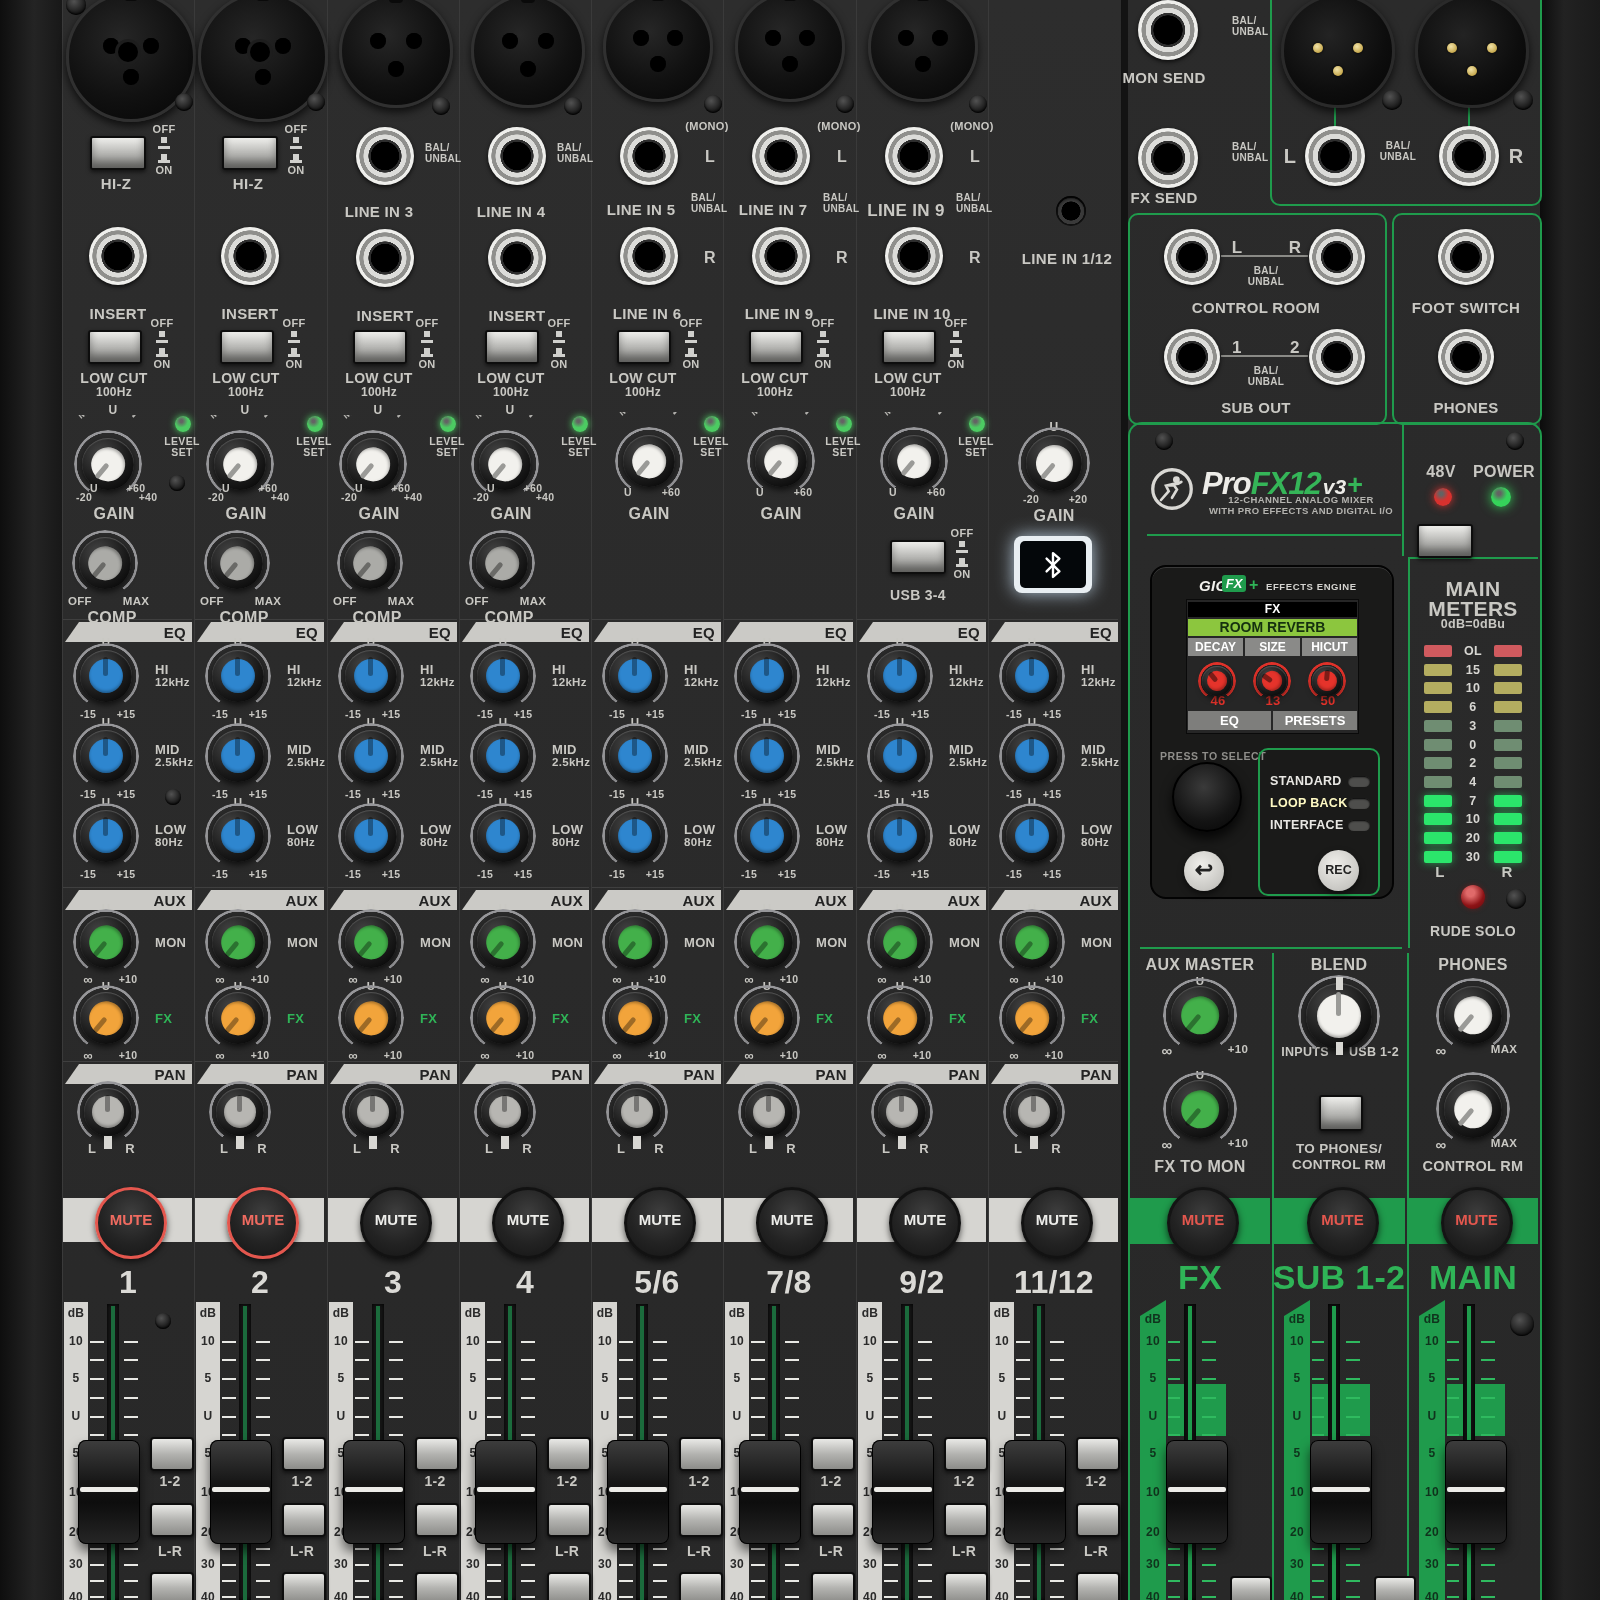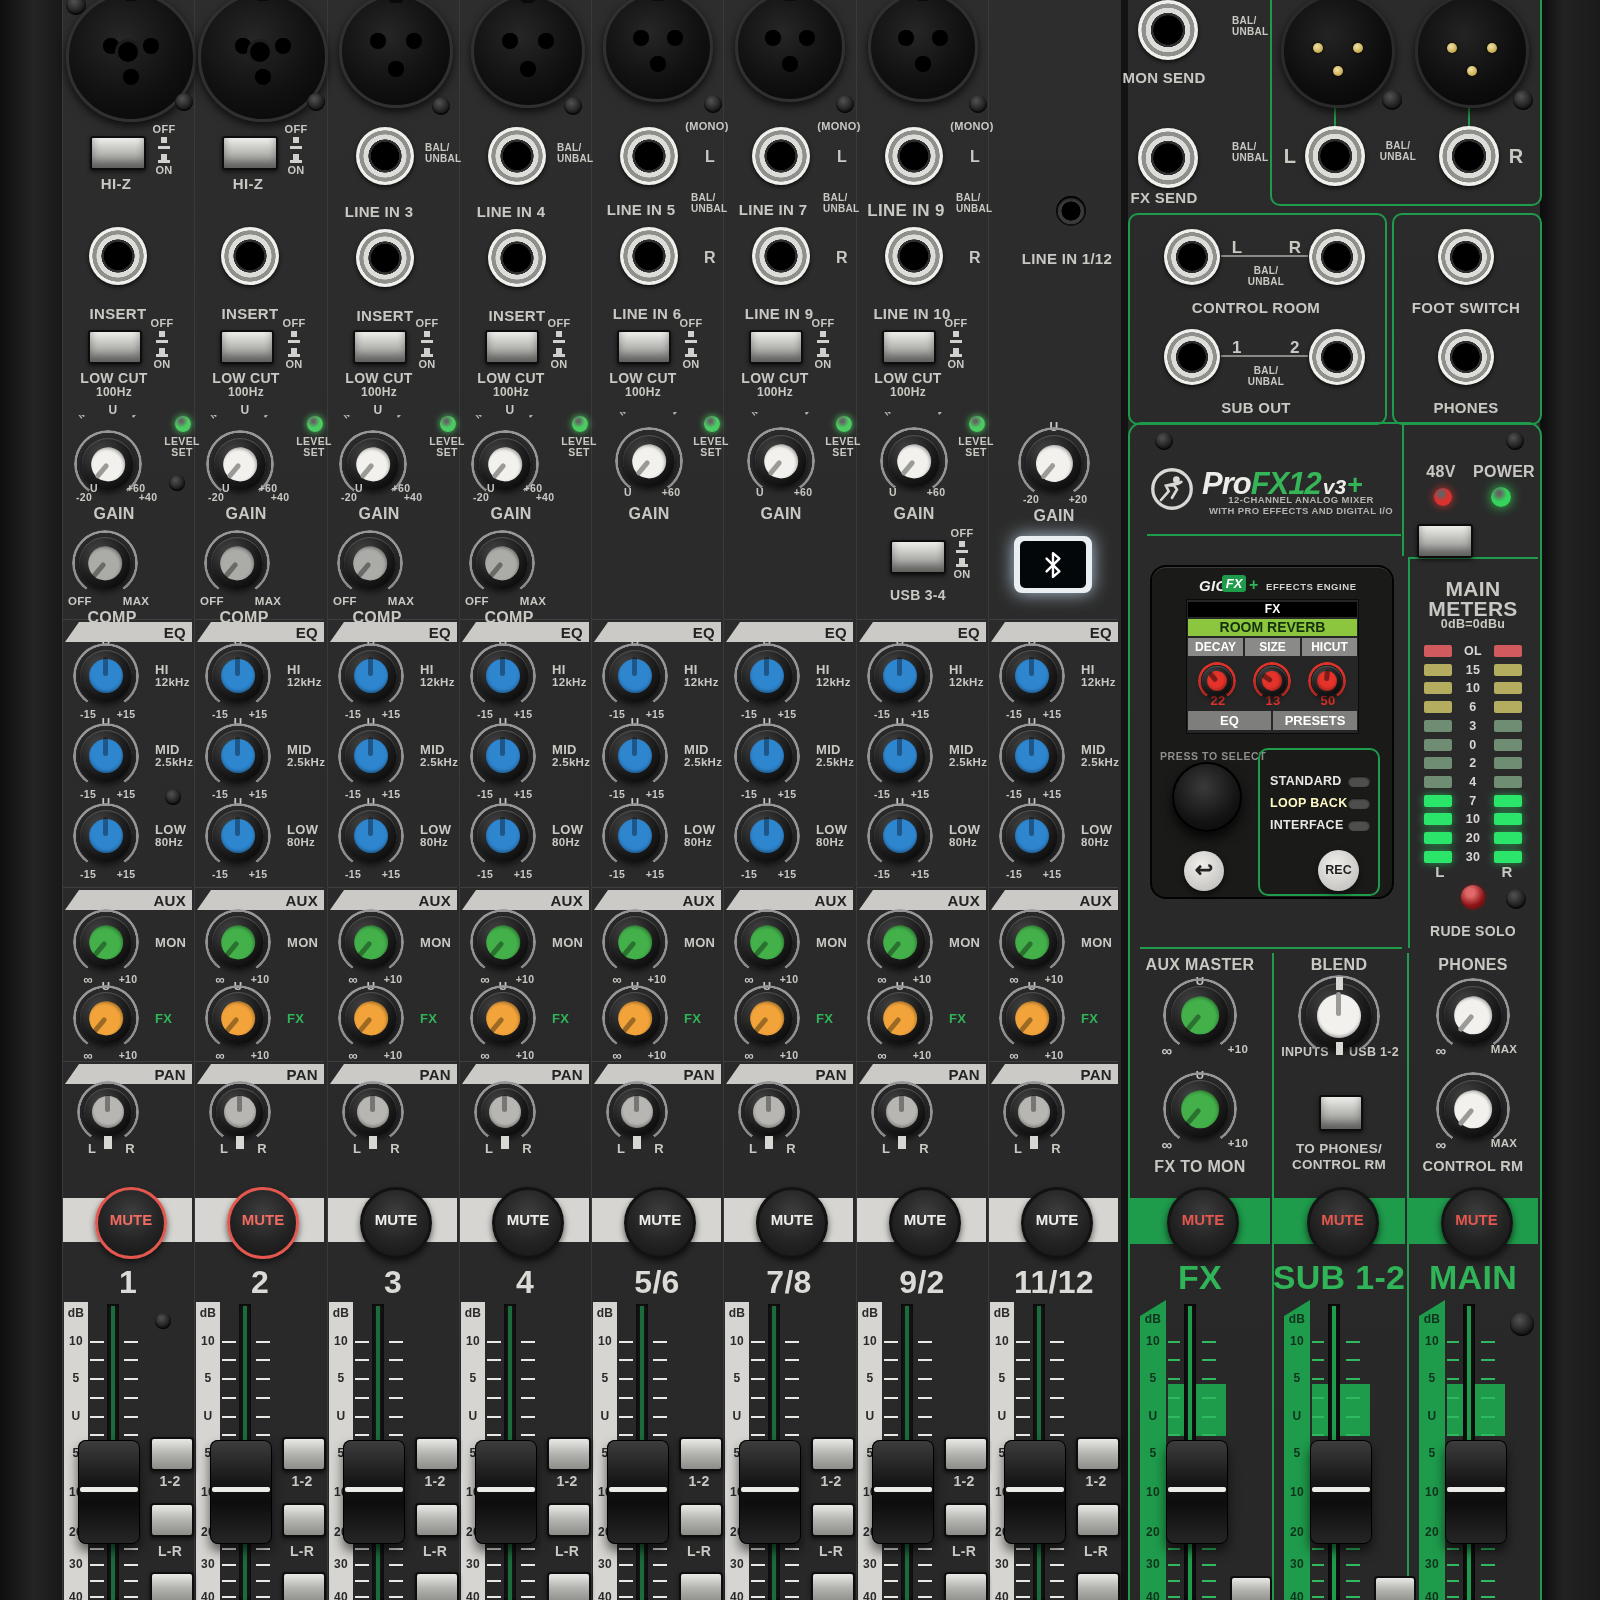--- a/index.html
+++ b/index.html
@@ -214,21 +214,21 @@
   <div style="position:absolute;left:1222px;top:575px;width:24px;height:17px;background:#1F9B4C;border-radius:3px;text-align:center;line-height:17px;color:#fff;font-weight:800;font-style:italic;font-size:13px"><span>FX</span></div>
   <div class="L grn" style="left:1249px;top:577px;font-size:16px">+</div>
   <div class="L" style="left:1266px;top:582px;font-size:9.5px;color:#D5D4D0;letter-spacing:.6px">EFFECTS ENGINE</div>
 
   <div style="position:absolute;left:1186px;top:599px;width:171px;height:133px;background:#262626;border:1px solid #0a0a0a">
     <div class="cell" style="left:1px;top:2px;width:169px;height:15px;background:#000;font-size:12px;line-height:15px"><span>FX</span></div>
     <div class="cell" style="left:1px;top:19px;width:169px;height:17px;background:#8CC63E;color:#15300F;font-size:14px;line-height:17px"><span>ROOM REVERB</span></div>
     <div class="cell" style="left:1px;top:38px;width:55px;height:18px;background:#8A8A88;font-size:12px;line-height:18px"><span>DECAY</span></div>
     <div class="cell" style="left:58px;top:38px;width:55px;height:18px;background:#8A8A88;font-size:12px;line-height:18px"><span>SIZE</span></div>
     <div class="cell" style="left:115px;top:38px;width:55px;height:18px;background:#8A8A88;font-size:12px;line-height:18px"><span>HICUT</span></div>
-    <div class="L c" style="left:31px;top:94px;font-size:13px;color:#E5332B">22</div>
+    <div class="L c" style="left:31px;top:94px;font-size:13px;color:#E5332B">46</div>
     <div class="L c" style="left:86px;top:94px;font-size:13px;color:#E5332B">13</div>
     <div class="L c" style="left:141px;top:94px;font-size:13px;color:#E5332B">50</div>
     <div class="cell" style="left:1px;top:111px;width:83px;height:19px;background:#7E7E7C;font-size:13px;line-height:19px"><span>EQ</span></div>
     <div class="cell" style="left:86px;top:111px;width:84px;height:19px;background:#7E7E7C;font-size:13px;line-height:19px"><span>PRESETS</span></div>
   </div>
 
   <div class="L" style="left:1160px;top:751px;font-size:10.5px;color:#8F8E8A;letter-spacing:.6px">PRESS TO SELECT</div>
   <div style="position:absolute;left:1258px;top:748px;width:118px;height:144px;border:2px solid #1F9B4C;border-radius:10px"></div>
   <div class="L" style="left:1270px;top:775px;font-size:12.5px;color:#E8E7E3">STANDARD</div>
   <div class="L" style="left:1270px;top:797px;font-size:12.5px;color:#fef9c3">LOOP BACK</div>

